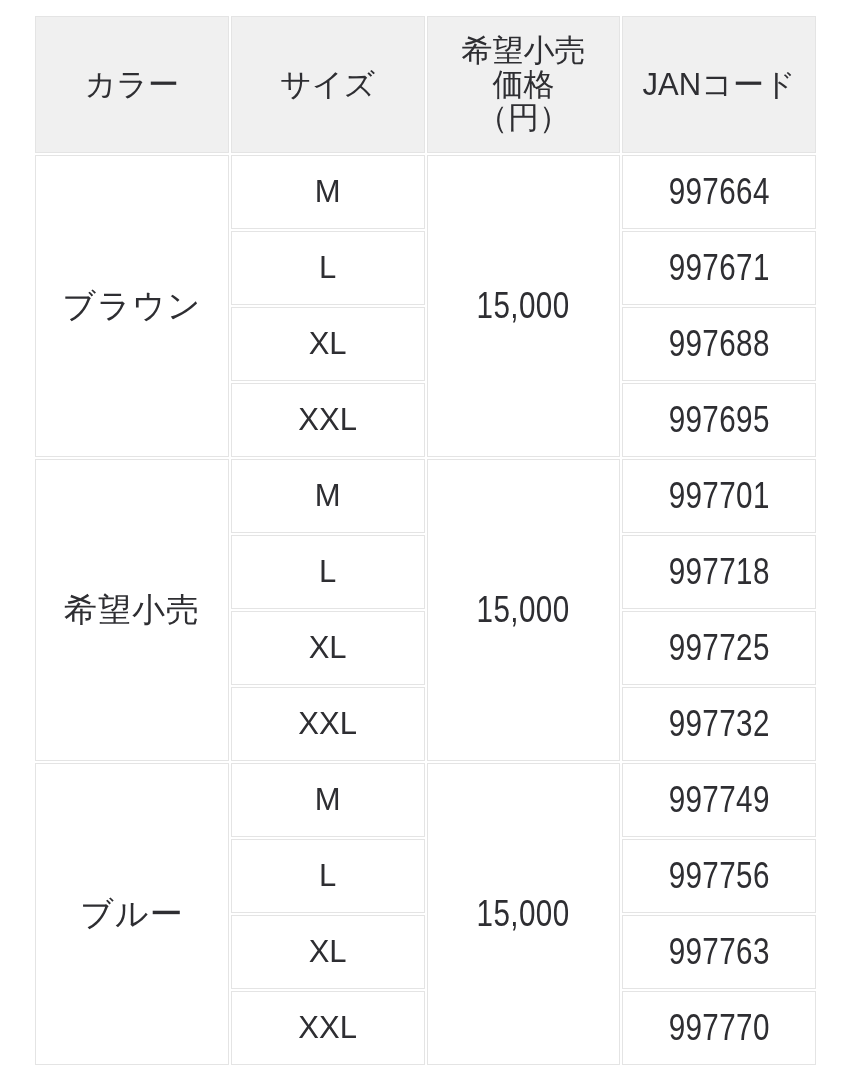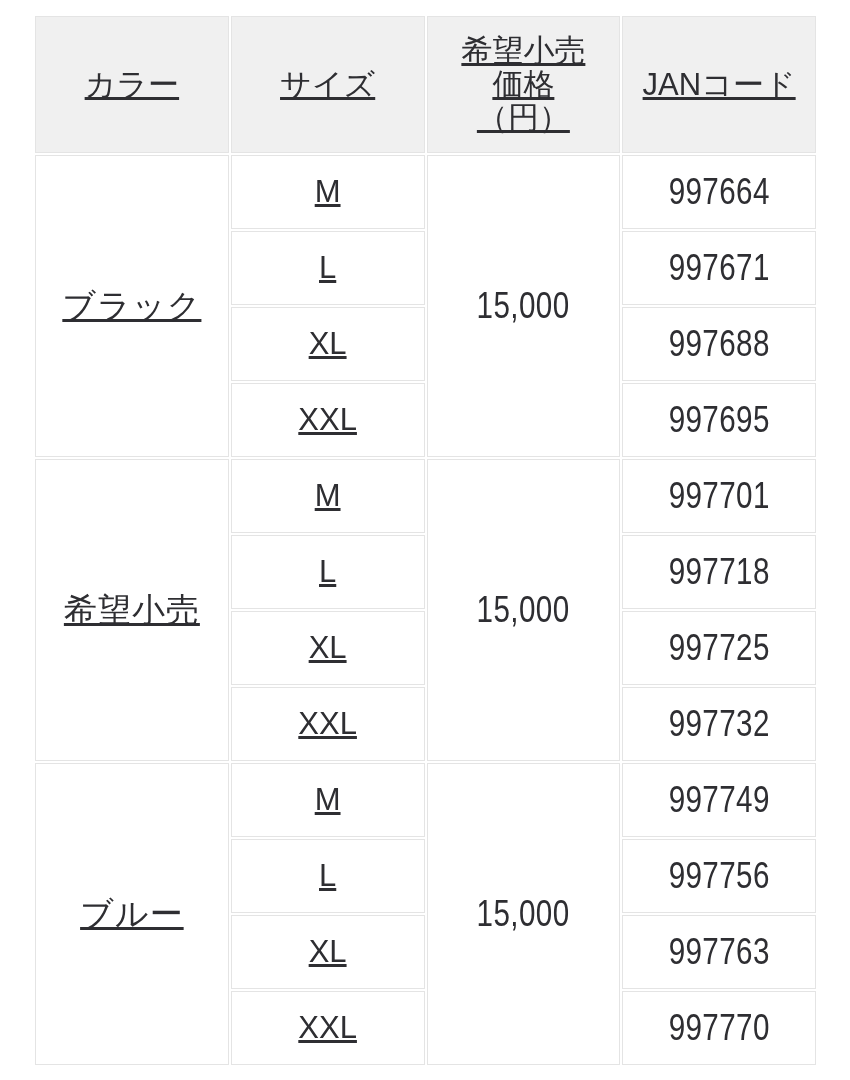--- a/index.html
+++ b/index.html
@@ -20,21 +20,20 @@
     border-spacing:2px;
   }
   th,td{
     border:1px solid var(--border);
     text-align:center;
     vertical-align:middle;
     color:var(--text);
     font-weight:400;
     padding:0;
     overflow:hidden;
-    text-decoration:underline;
   }
   th{
     background:var(--header-bg);
     height:135px;
     font-size:31px;
     line-height:1.08;
     font-weight:400;
   }
   th.price-header{white-space:pre-line;}
   td{background:#ffffff;height:72px;}
@@ -60,21 +59,21 @@
         <th>サイズ</th>
         <th class="price-header">希望小売
 価格
 （円）</th>
         <th>JANコード</th>
       </tr>
     </thead>
 
     <tbody>
       <tr>
-        <td class="jp" rowspan="4">ブラック</td>
+        <td class="jp" rowspan="4">ブラウン</td>
         <td class="size-cell">M</td>
         <td rowspan="4"><span class="num">15,000</span></td>
         <td><span class="num">997664</span></td>
       </tr>
       <tr>
         <td class="size-cell">L</td>
         <td><span class="num">997671</span></td>
       </tr>
       <tr>
         <td class="size-cell">XL</td>

